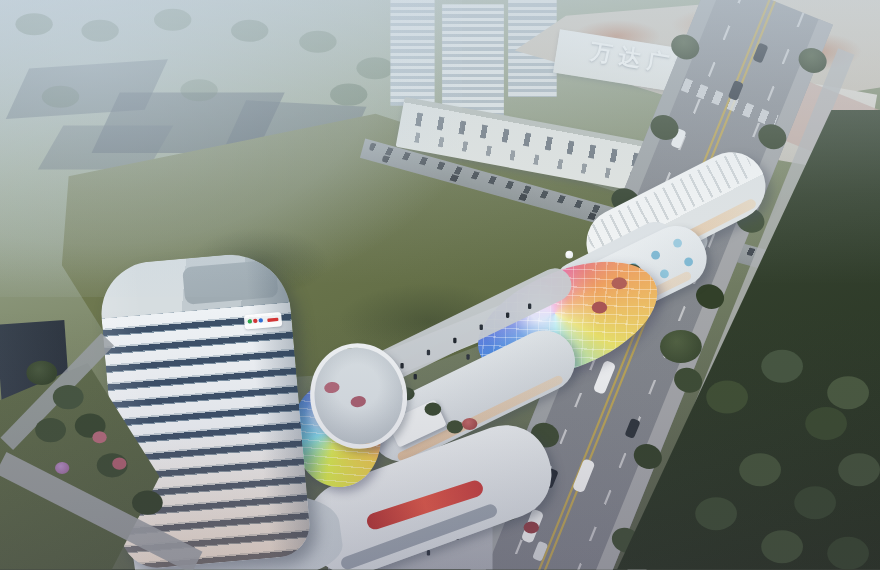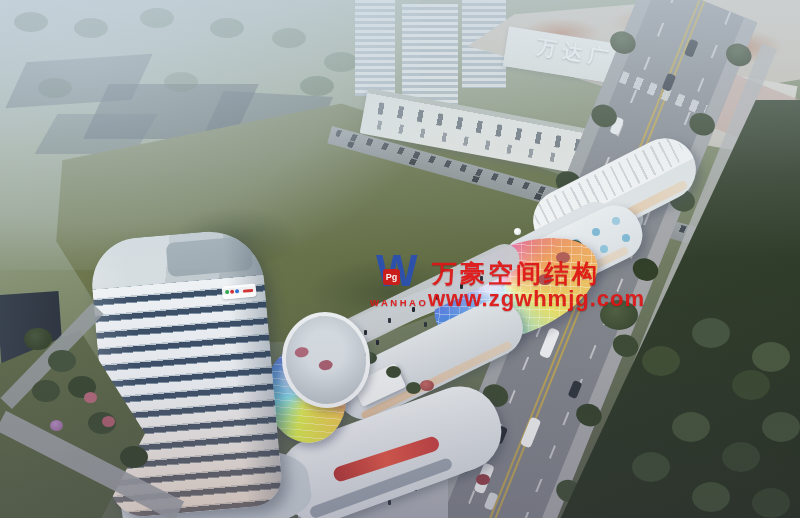--- a/index.html
+++ b/index.html
@@ -175,25 +175,14 @@
   <div class="a" style="left:-14px;top:348px;width:132px;height:16px;transform:rotate(-46deg);background:#9aa0a4;opacity:.85;"></div>
   <div class="a blob" style="left:24px;top:328px;width:28px;height:22px;background:radial-gradient(circle at 40% 35%,#4a5a40,#37462f 70%);
        box-shadow:24px 22px 0 #465640,44px 48px 0 #3a4933,8px 52px 0 #42513a,64px 84px 0 #3e4d36,96px 118px 0 #37452f;"></div>
   <div class="a blob" style="left:50px;top:420px;width:13px;height:11px;background:radial-gradient(circle at 40% 35%,#b08cc0,#9a6f9e 70%);
        box-shadow:34px -28px 0 #b06a7a,52px -4px 0 #a86070;"></div>
 
   <div class="a" style="inset:0;pointer-events:none;background:linear-gradient(to bottom,rgba(200,214,226,.55) 0%,rgba(200,214,226,.32) 16%,rgba(200,214,226,.12) 34%,transparent 50%);"></div>
   <div class="a" style="left:0;top:0;width:420px;height:270px;pointer-events:none;background:radial-gradient(ellipse at 20% 20%,rgba(202,216,228,.5),rgba(202,216,228,.26) 55%,transparent 78%);"></div>
   <div class="a" style="inset:0;pointer-events:none;background:linear-gradient(to top,rgba(70,62,96,.2),rgba(70,62,96,.06) 30%,transparent 46%);"></div>
 
-  <div class="a" style="left:370px;top:255px;width:230px;height:64px;opacity:.93;">
-    <div class="a" style="left:0;top:0;width:58px;height:60px;">
-      <div class="a" style="left:6px;top:-6px;font-size:44px;font-weight:bold;color:#2a50b2;line-height:1;">W</div>
-      <div class="a" style="left:13px;top:14px;width:17px;height:16px;border-radius:3px;background:#d41a1a;color:#ffffff;font-size:9px;font-weight:bold;text-align:center;line-height:16px;">
-        <span>Pg</span>
-      </div>
-      <div class="a wm-red" style="left:0;top:42px;width:58px;font-size:9.5px;letter-spacing:2.5px;text-align:center;">WANHAO</div>
-    </div>
-    <div class="a wm-red" style="left:62px;top:2px;font-size:25px;letter-spacing:3px;white-space:nowrap;">万豪空间结构</div>
-    <div class="a wm-red" style="left:58px;top:31px;font-size:22px;letter-spacing:1px;white-space:nowrap;">www.zgwhmjg.com</div>
-  </div>
 
 </div>
 
 </body></html>

